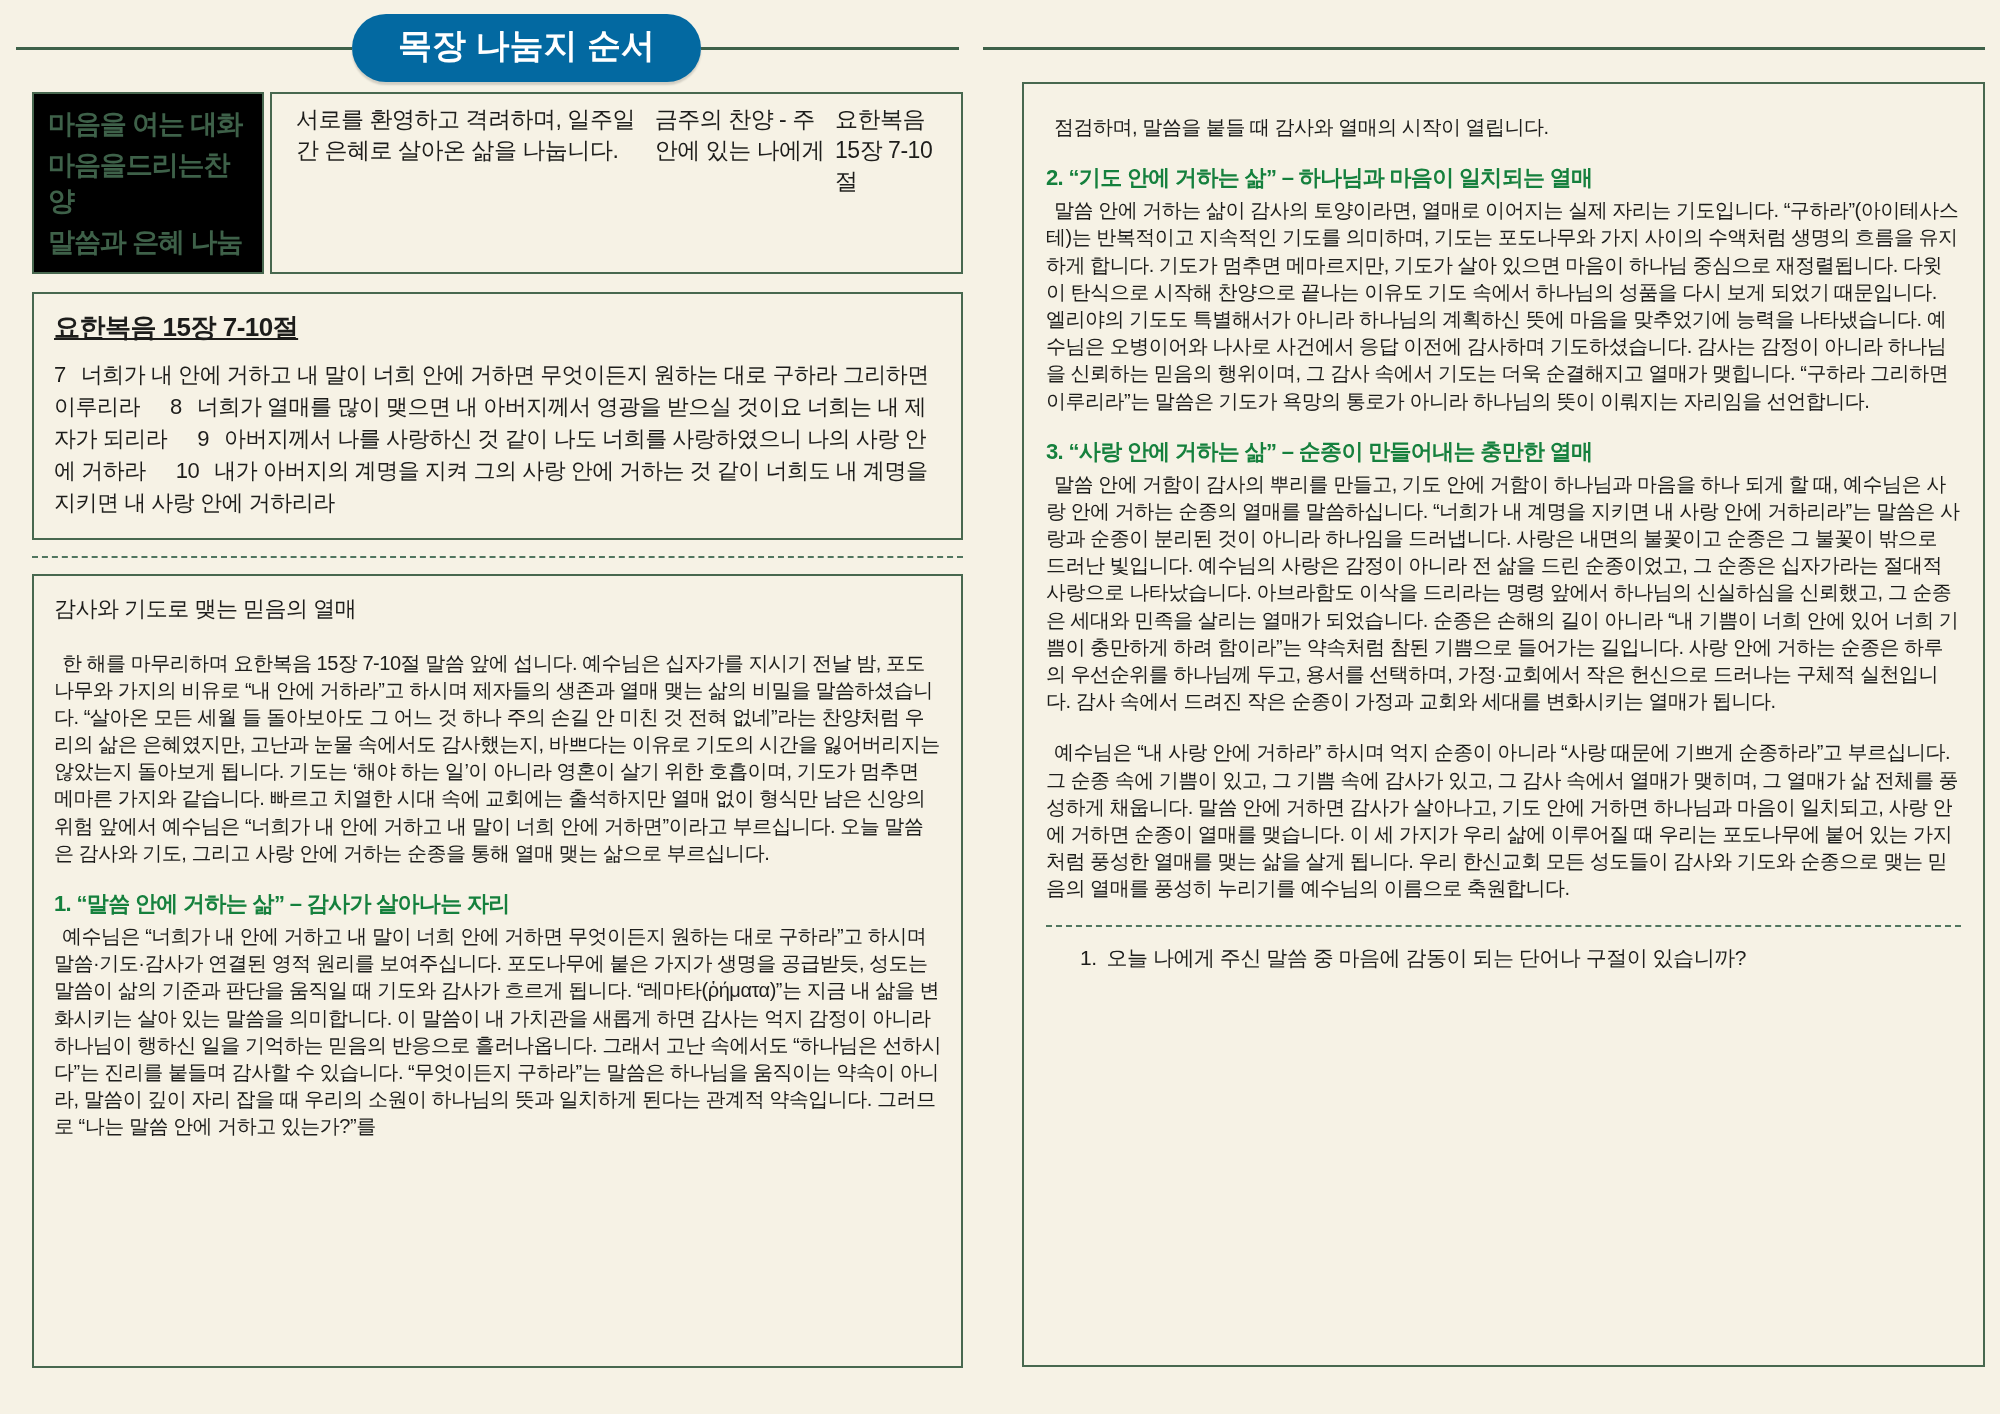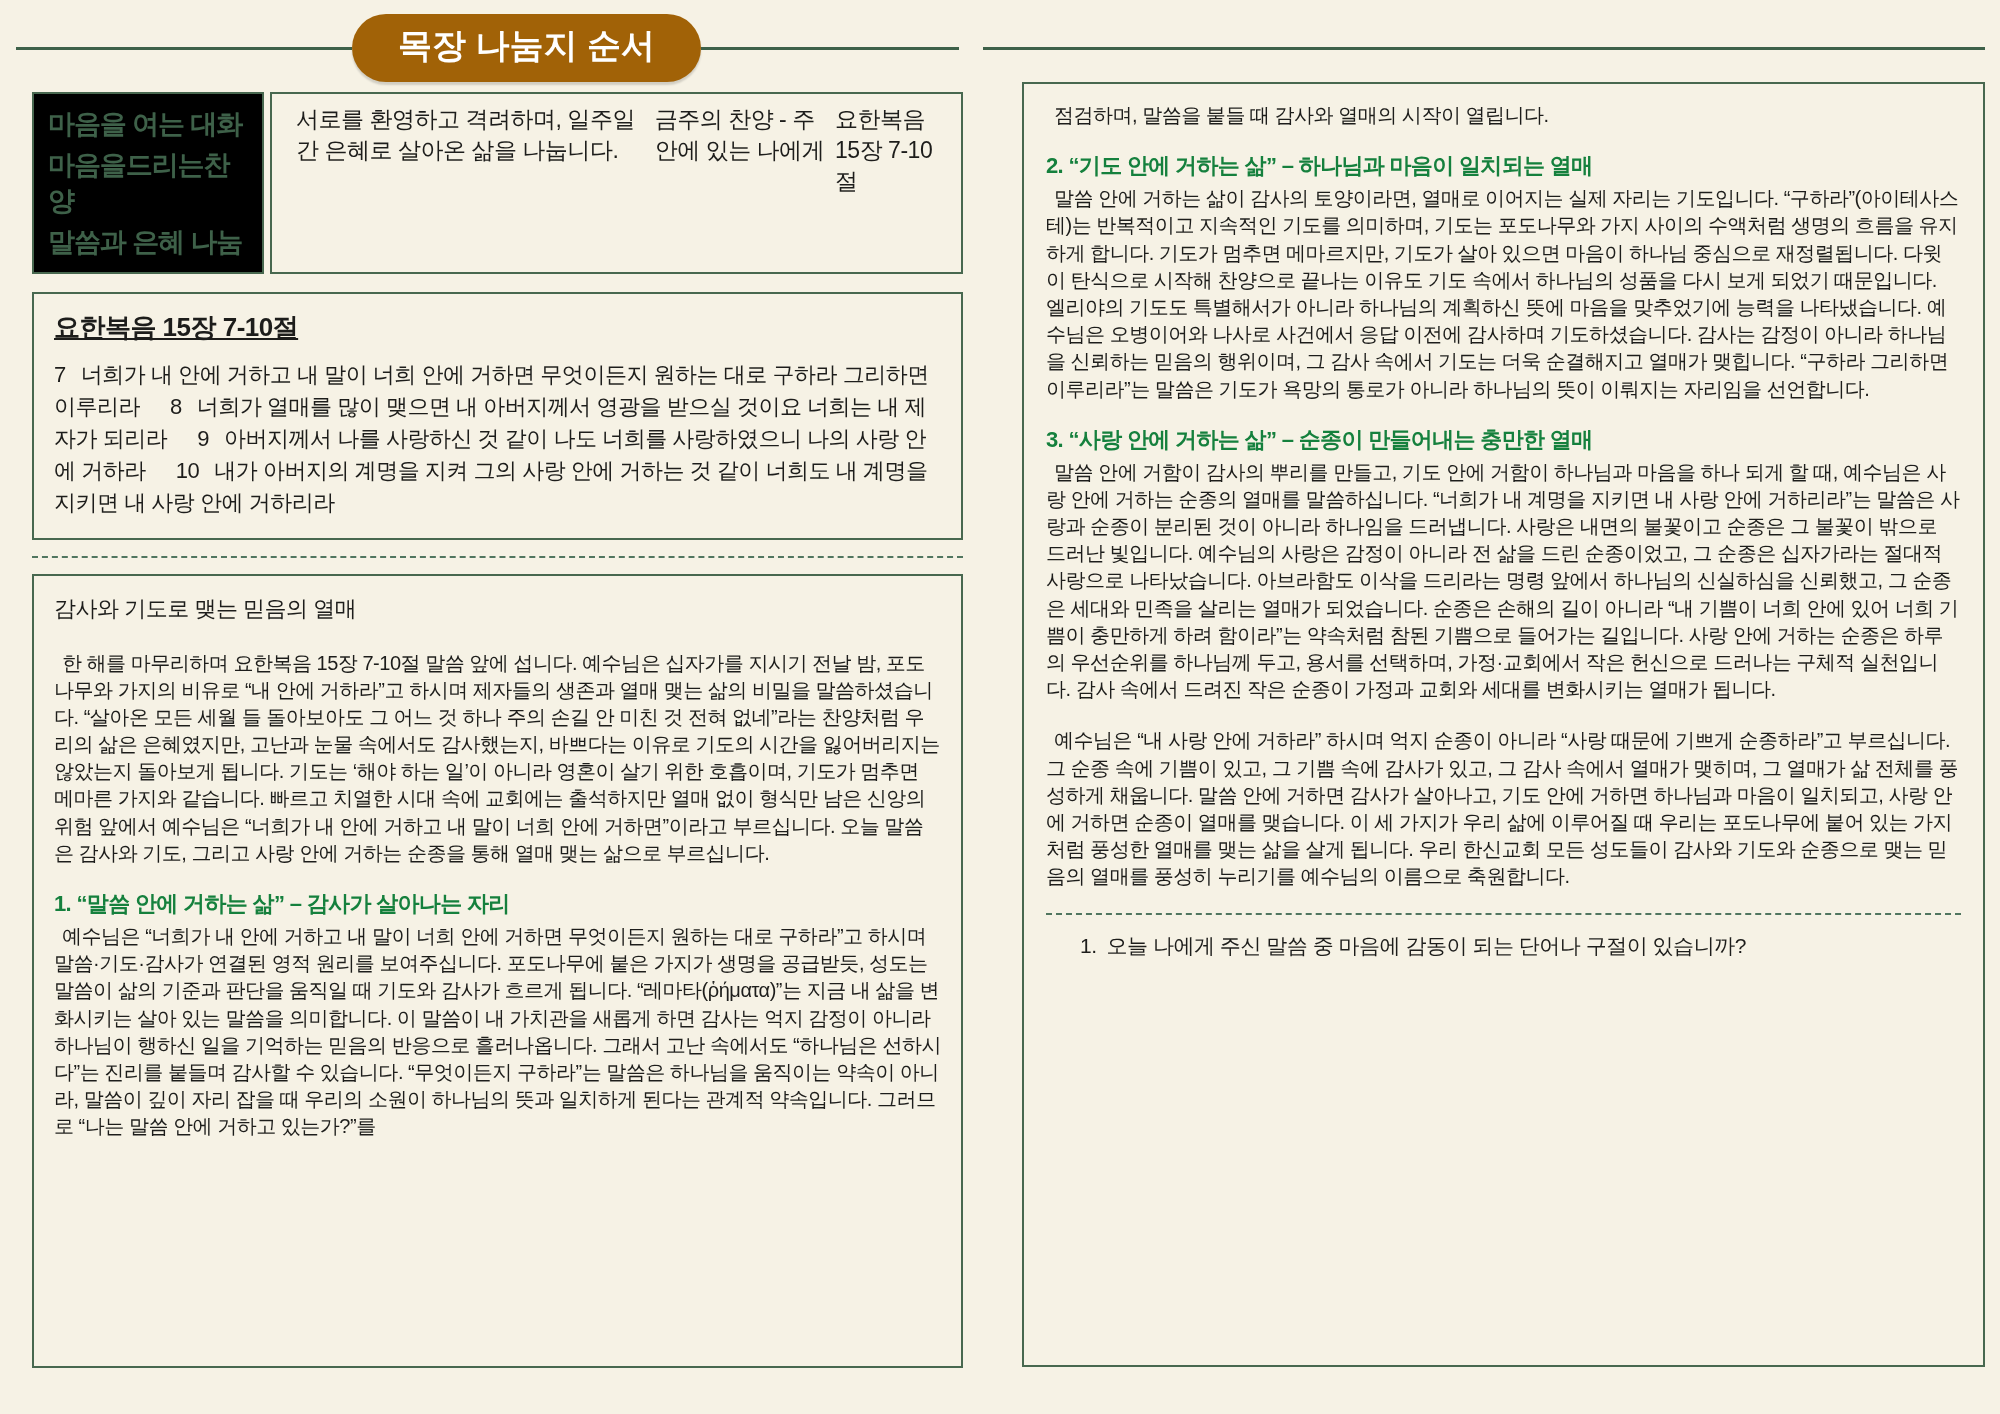--- a/index.html
+++ b/index.html
@@ -18,21 +18,21 @@
     position: absolute; top: 18px; left: 16px; right: 15px;
     height: 60px; display: flex; align-items: center;
   }
   .rule { height: 3px; background: #3e6149; }
   .rule-a { width: 336px; flex: none; }
   .rule-b { width: 258px; flex: none; }
   .rule-gap { width: 24px; flex: none; }
   .rule-c { flex: 1 1 auto; }
   .pill {
     flex: none;
-    background: #a16207; color: #ffffff;
+    background: #0369a1; color: #ffffff;
     font-size: 34px; font-weight: bold;
     padding: 9px 46px 13px 46px;
     border-radius: 34px;
     letter-spacing: 0;
     box-shadow: 0 3px 2px rgba(0,0,0,0.15);
   }
   
   .left-col {
     position: absolute; left: 32px; top: 92px; width: 931px; height: 1276px;
     display: flex; flex-direction: column;
@@ -68,21 +68,21 @@
     margin-bottom: 14px; letter-spacing: -0.02em;
   }
   .verses { font-size: 22px; line-height: 1.46; }
   .verse { margin-right: 30px; }
   .vnum { margin-right: 15px; }
   
   .dashed { border-top: 2px dashed #51765f; margin: 16px 0; flex: none; }
   .dashed.inner { margin: 22px 0 16px 0; }
   
   .sermon { flex: 1 1 auto; overflow: hidden; padding: 18px 20px; }
-  .right-col { padding: 18px 22px; }
+  .right-col { padding: 30px 22px; }
   .sermon-title { font-size: 22px; margin-bottom: 26px; }
   .para { font-size: 20px; line-height: 1.36; text-indent: 8px; }
   .red-head {
     color: #15803d; font-weight: bold; font-size: 22px;
     margin-top: 22px; margin-bottom: 4px; letter-spacing: -0.03em;
   }
   .red-head.q { margin-top: 2px; margin-bottom: 8px; }
   .para.follow { margin-top: 24px; }
   .q-item {
     font-size: 21px; line-height: 1.45; padding-left: 34px;

